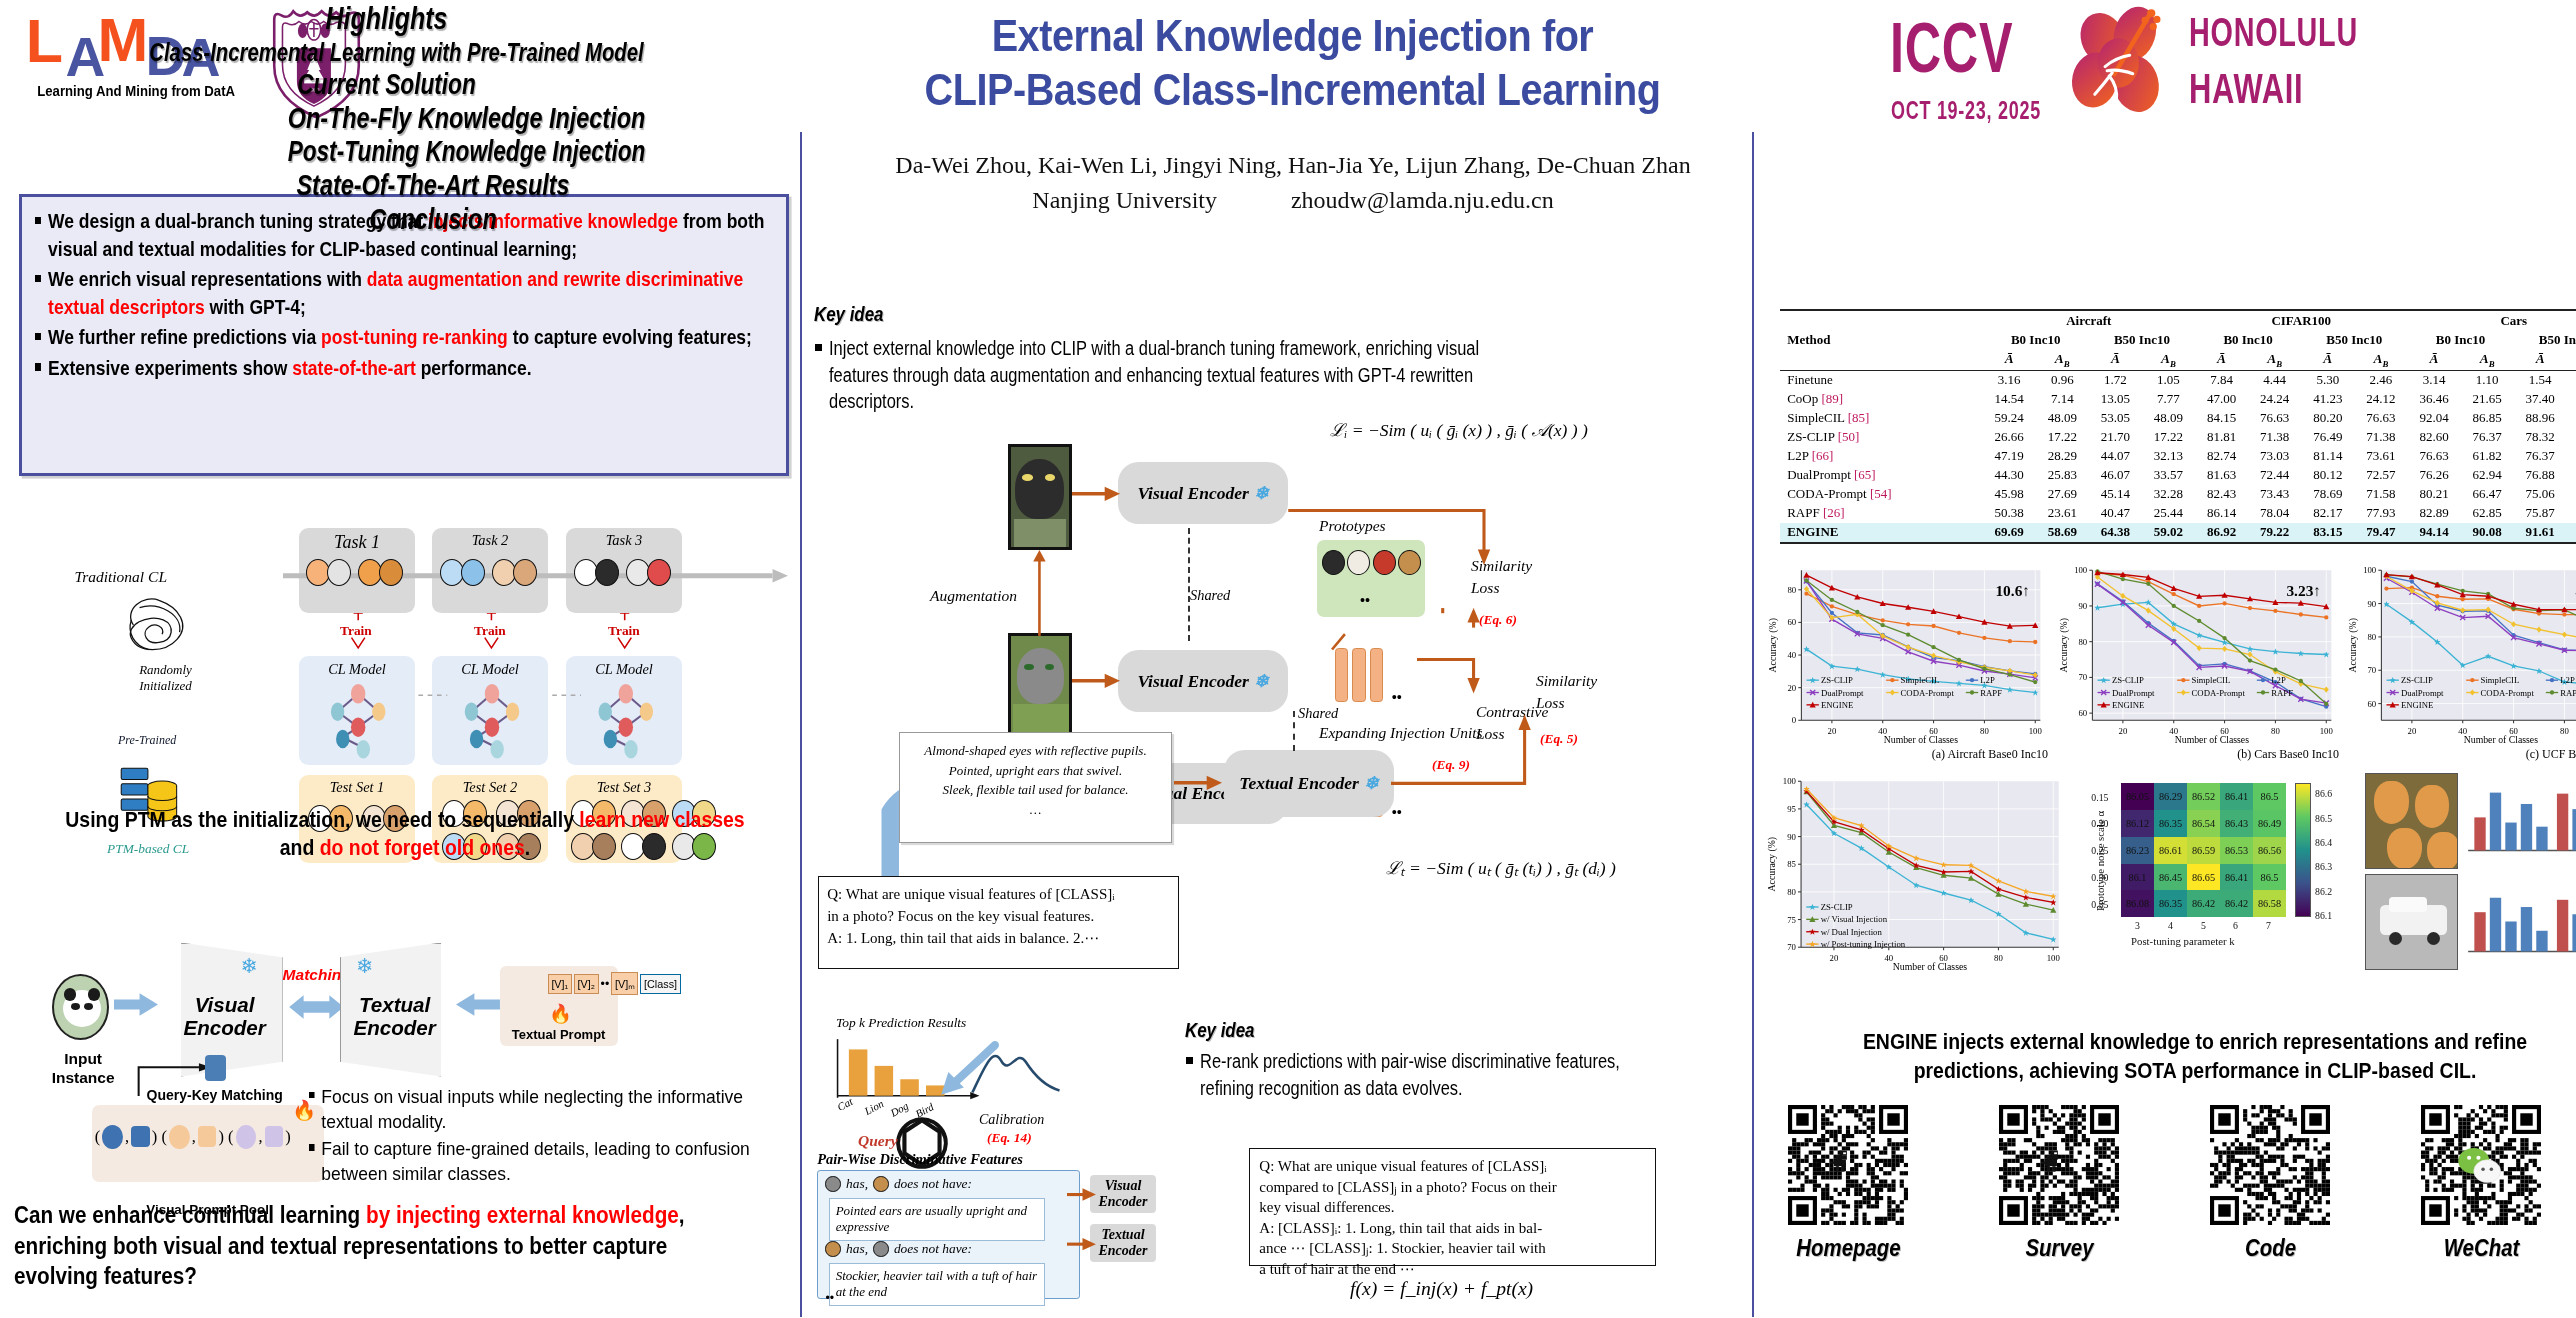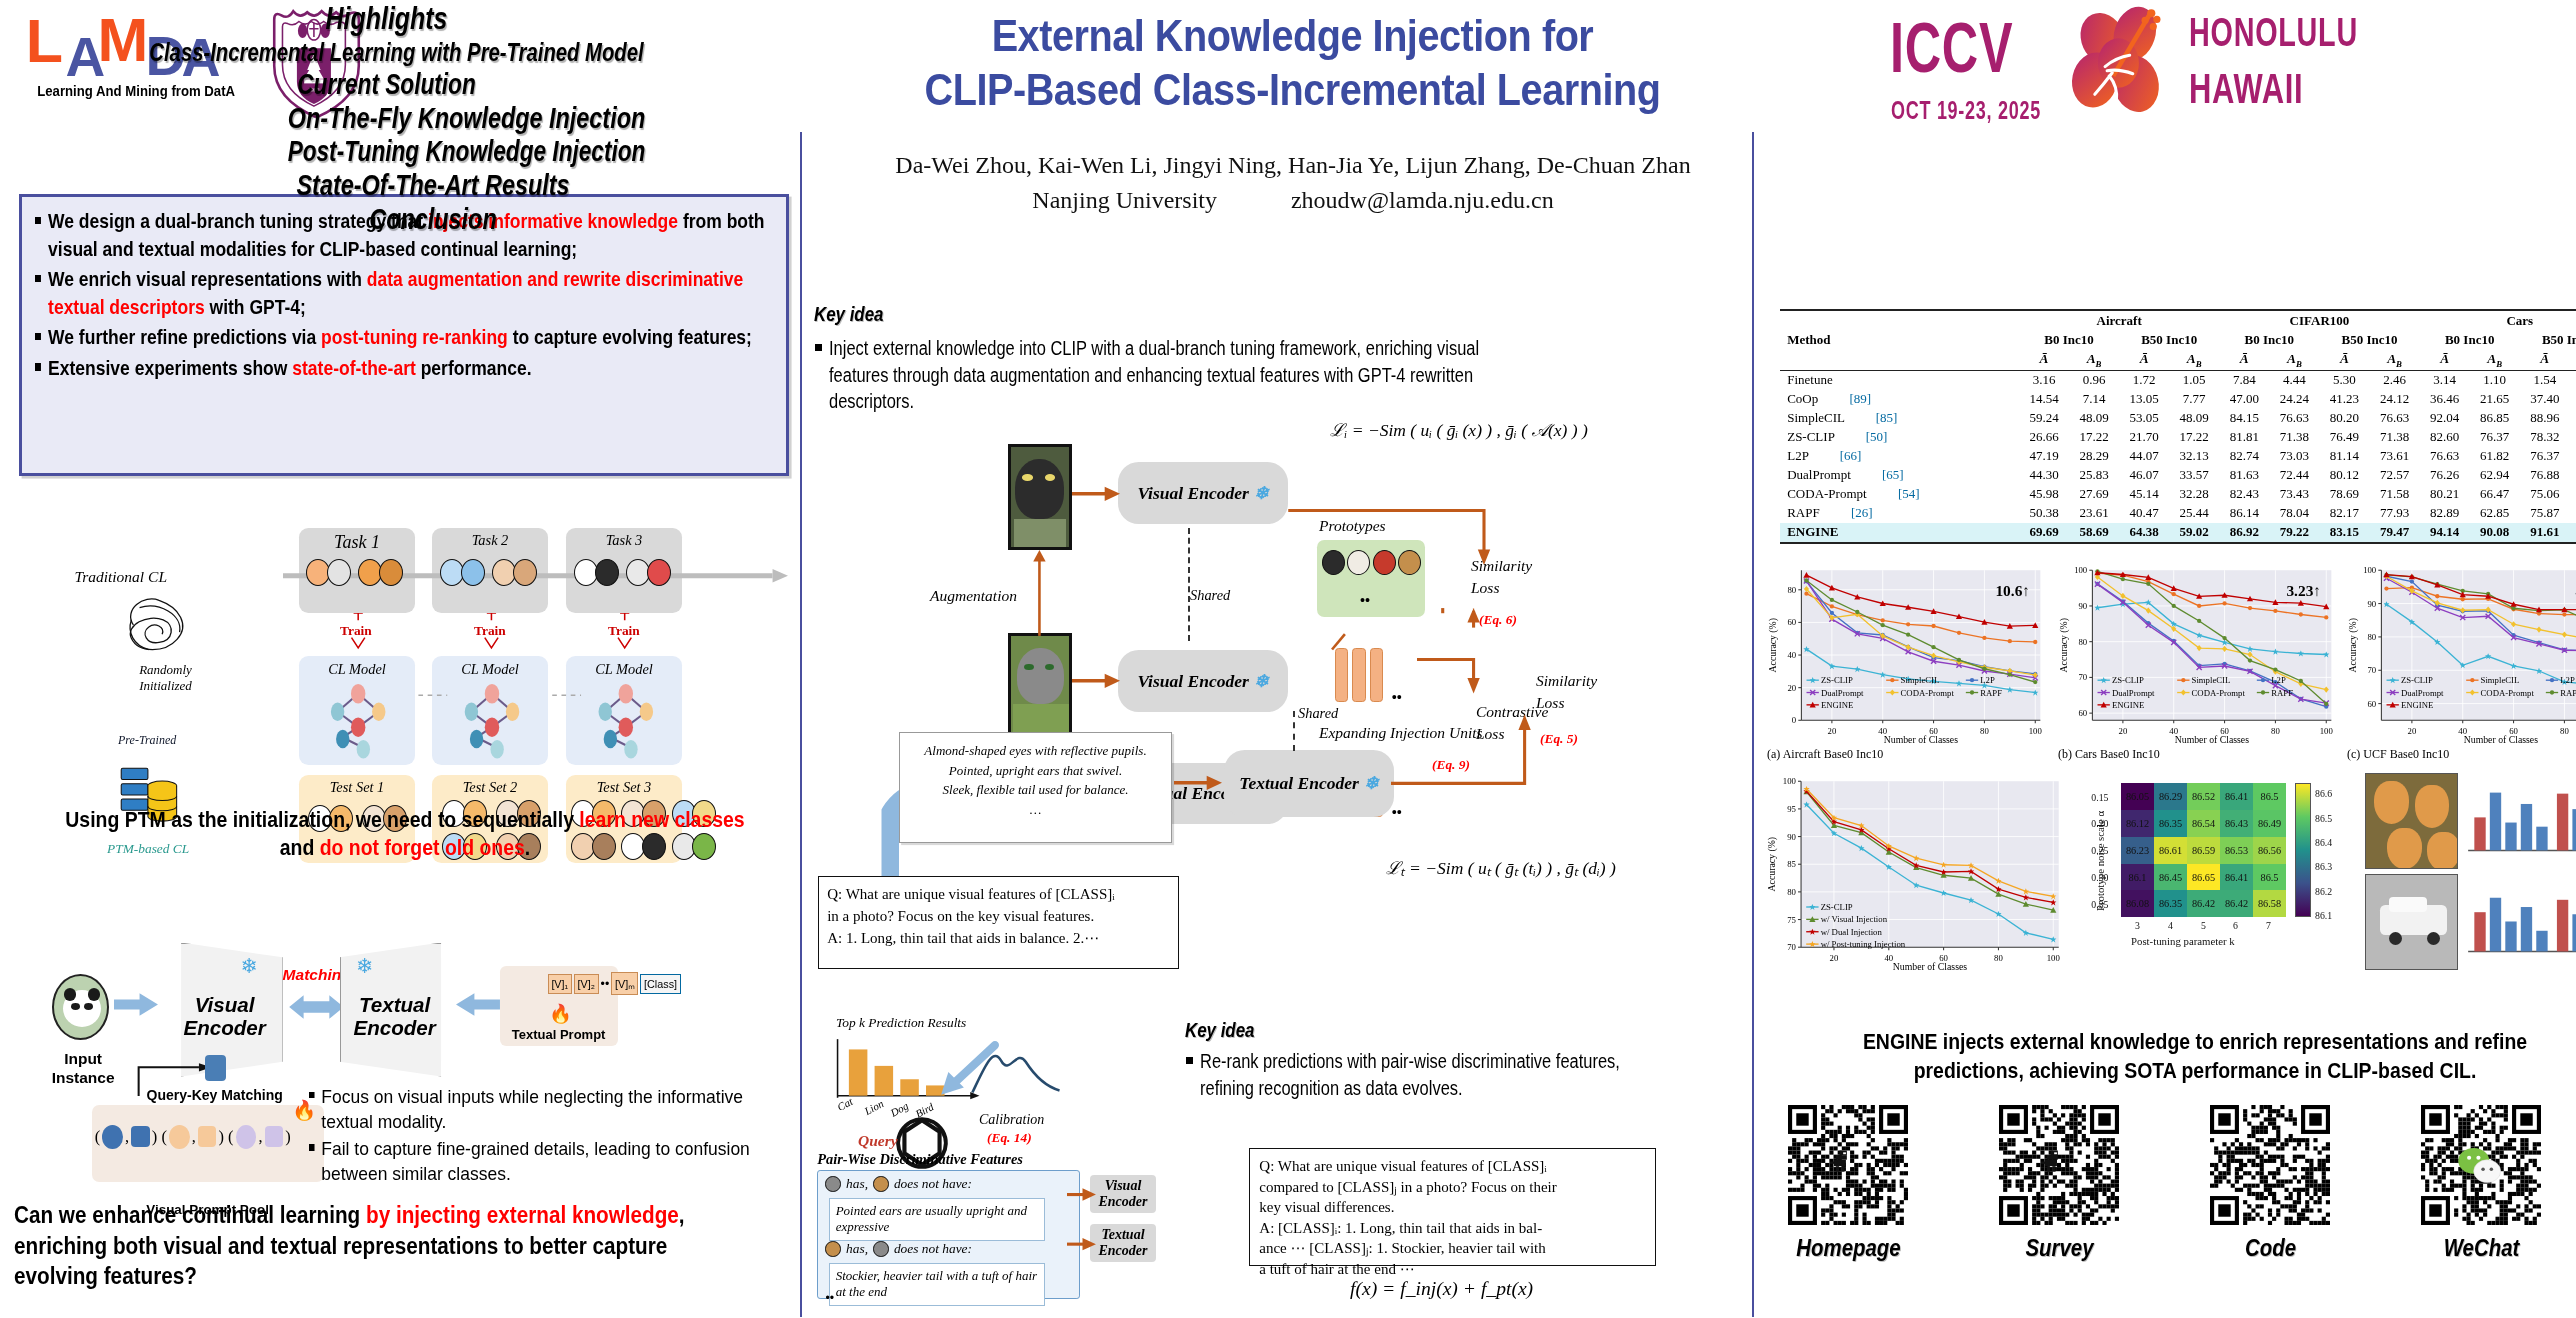--- a/index.html
+++ b/index.html
@@ -2,21 +2,21 @@
 <html style="font-size:8.2px"><head>
 <meta charset="utf-8">
 <style>
   * { box-sizing: border-box; margin:0; padding:0; }
   body {
     width:2638px; height:1319px; background:#ffffff;
     font-family:"Liberation Sans", sans-serif; overflow:hidden; position:relative;
   }
   .poster { position:relative; width:2638px; height:1319px; }
   .red { color:#ff0000; }
-  .blue-link { color:#0369a1;margin-left:28px; }
+  .blue-link { color:#be185d; }
 
   
   .sec-title {
     font-family:"Liberation Sans", sans-serif;
     font-weight:bold; font-style:italic;
     text-align:center; color:#000;
     text-shadow:1.5px 1.5px 1px rgba(0,0,0,0.30);
     transform:scaleX(0.78); transform-origin:center;
     white-space:nowrap;
   }
@@ -121,21 +121,21 @@
   
   .res-table { position:absolute; left:1780px; top:309px; width:840px;
     font-family:"Liberation Serif",serif; border-collapse:collapse; font-size:13px; }
   .res-table th, .res-table td { text-align:center; padding:1.5px 0; white-space:nowrap; }
   .res-table .mth { text-align:left; padding-left:7.2px; }
   .rule-top { border-top:2.1px solid #222; }
   .rule-mid { border-bottom:1.5px solid #222; }
   .engine-row { background:#d9f3f7; font-weight:bold; }
   .axtick { position:absolute; font-family:"Liberation Serif",serif; font-size:9.8px; color:#111; }
   .axlabel { position:absolute; font-family:"Liberation Serif",serif; font-size:10.8px; color:#111; }
-  .chartcap { position:absolute; font-family:"Liberation Serif",serif; font-size:12px; text-align:left; }
+  .chartcap { position:absolute; font-family:"Liberation Serif",serif; font-size:12px; text-align:right; }
 
   .hm-cell { position:absolute; display:flex; align-items:center; justify-content:center;
     font-family:"Liberation Serif",serif; font-size:10.3px; color:#111; }
 
   .concl-text {
     position:absolute; left:1762px; top:1028px; width:866px; text-align:center;
     font-family:"Liberation Sans",sans-serif; font-weight:bold; font-size:21.6px; line-height:1.33;
     transform:scaleX(0.9); transform-origin:center top;
   }
   .qr-label { position:absolute; width:155px; text-align:center;

